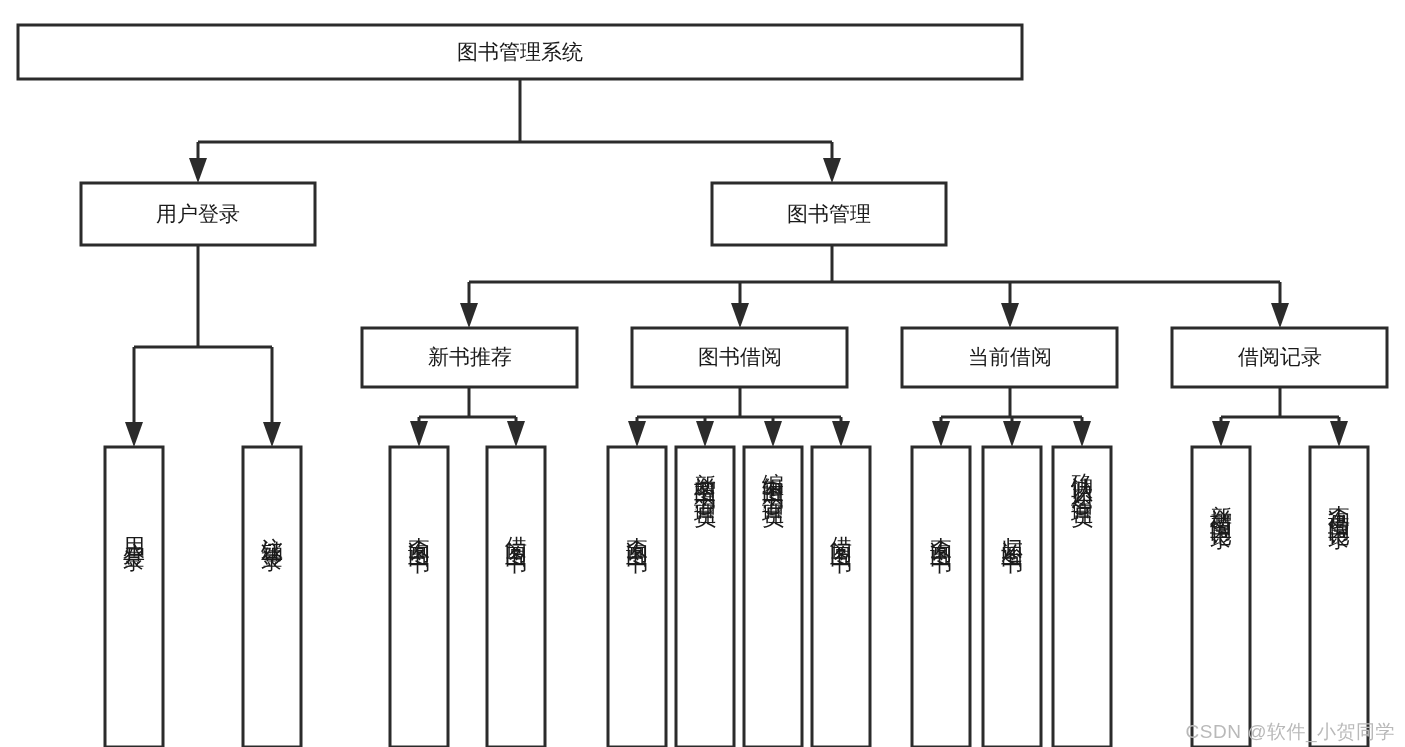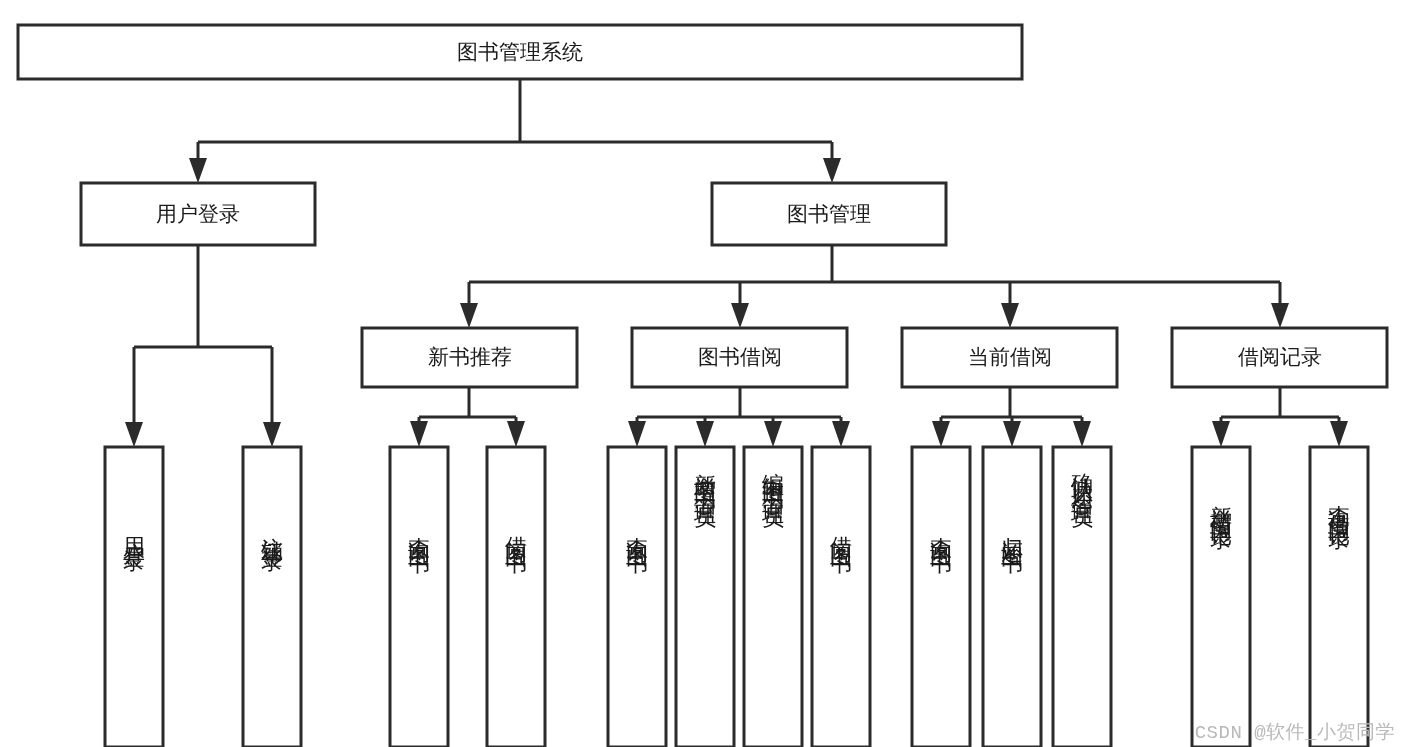--- a/index.html
+++ b/index.html
@@ -63,21 +63,21 @@
     font-size: 22px;
     line-height: 1;
     letter-spacing: 5px;
     color: #1a1a1a;
     white-space: nowrap;
   }
   .watermark {
     position: absolute;
     right: 10px;
     bottom: 14px;
-    font-family: Liberation Mono, monospace;
+    font-family: Liberation Sans, sans-serif;
     font-size: 19px;
     color: #b9b9b9;
     white-space: nowrap;
     letter-spacing: 0.5px;
   }
 </style>
 </head>
 <body>
 
 <div id="diagram-root">

